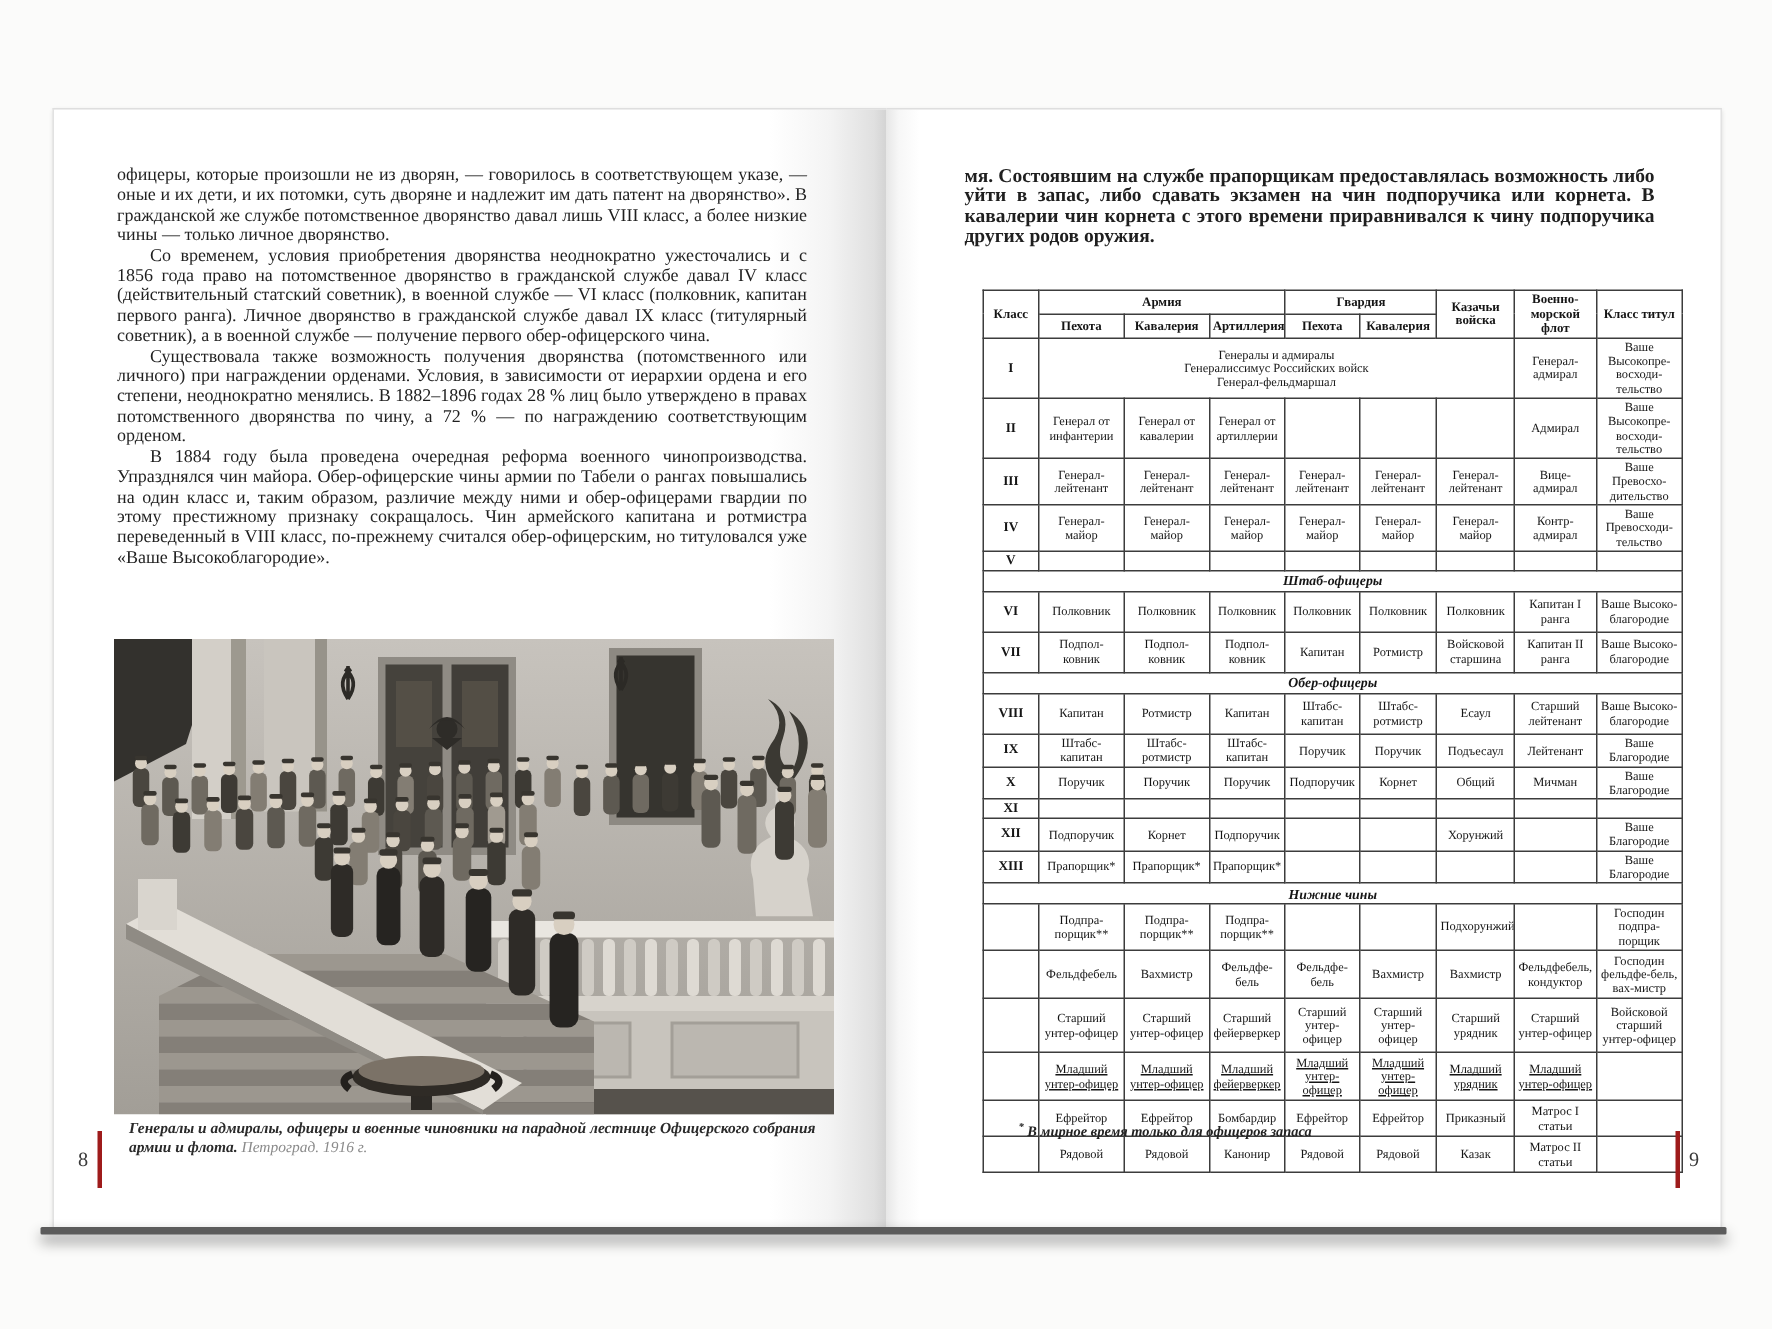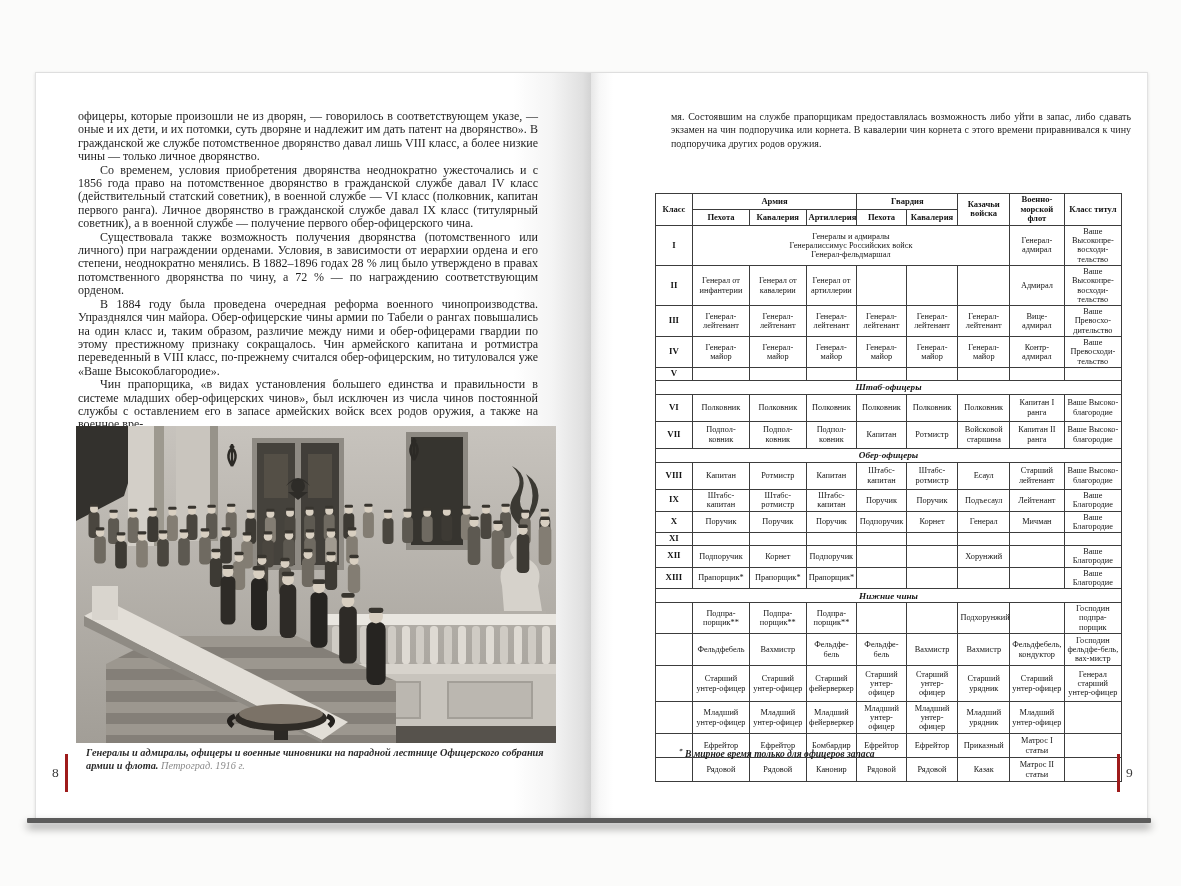--- a/index.html
+++ b/index.html
@@ -41,22 +41,22 @@
     font-size:10.3px;line-height:12.5px;text-align:left;}
   .cap-bold{font-weight:bold;font-style:italic;color:#2a2a2a;}
   .cap-light{font-style:italic;color:#8a8a8a;}
   
   .pagenum{position:absolute;display:flex;align-items:center;gap:6px;height:38px;}
   .pagenum .num{font-size:13.5px;color:#3a3a3a;}
   .redbar{width:3px;height:38px;background:#9e1b1b;display:inline-block;}
   .pagenum-left{left:16px;top:681px;}
   .pagenum-right{left:526px;top:681px;}
   
-  .rp-text{position:absolute;left:80px;top:37px;width:460px;text-align:justify;
-    font-size:10px;line-height:13.4px;}
+  .rp-text{position:absolute;left:52px;top:37px;width:460px;text-align:justify;
+    font-size:13px;line-height:13.4px;font-weight:bold;}
   .rp-text p{margin:0;text-indent:0;}
   .table-title{position:absolute;left:64px;top:95px;width:467px;margin:0;
     text-align:center;font-size:12px;font-weight:bold;}
   #ranks-table{
     position:absolute;left:64px;top:120px;width:467px;
     border-collapse:collapse;table-layout:fixed;
     font-size:8.3px;line-height:1.12;color:#151515;
   }
   #ranks-table td,#ranks-table th{
     border:0.8px solid #3c3c3c;padding:1px 2px;text-align:center;
@@ -75,21 +75,20 @@
 
 <div class="book">
 
   <div class="page page-left">
 
     <div class="lp-text">
       <p class="noindent">офицеры, которые произошли не из дворян, — говорилось в соответствующем указе, — оные и их дети, и их потомки, суть дворяне и надлежит им дать патент на дворянство». В гражданской же службе потомственное дворянство давал лишь VIII класс, а более низкие чины — только личное дворянство.</p>
       <p>Со временем, условия приобретения дворянства неоднократно ужесточались и с 1856 года право на потомственное дворянство в гражданской службе давал IV класс (действительный статский советник), в военной службе — VI класс (полковник, капитан первого ранга). Личное дворянство в гражданской службе давал IX класс (титулярный советник), а в военной службе — получение первого обер-офицерского чина.</p>
       <p>Существовала также возможность получения дворянства (потомственного или личного) при награждении орденами. Условия, в зависимости от иерархии ордена и его степени, неоднократно менялись. В 1882–1896 годах 28 % лиц было утверждено в правах потомственного дворянства по чину, а 72 % — по награждению соответствующим орденом.</p>
       <p>В 1884 году была проведена очередная реформа военного чинопроизводства. Упразднялся чин майора. Обер-офицерские чины армии по Табели о рангах повышались на один класс и, таким образом, различие между ними и обер-офицерами гвардии по этому престижному признаку сокращалось. Чин армейского капитана и ротмистра переведенный в VIII класс, по-прежнему считался обер-офицерским, но титуловался уже «Ваше Высокоблагородие».</p>
-      <p>Чин прапорщика, «в видах установления большего единства и правильности в системе младших обер-офицерских чинов», был исключен из числа чинов постоянной службы с оставлением его в запасе армейских войск всех родов оружия, а также на военное вре-</p>
     </div>
 
     <figure class="photo">
       <svg viewBox="0 0 480 317" preserveAspectRatio="none">
         <defs>
           <linearGradient id="wallg" x1="0" y1="0" x2="0" y2="1">
             <stop offset="0" stop-color="#c7c3bd"></stop>
               <stop offset="1" stop-color="#a29e97"></stop>
           </linearGradient>
         </defs>
@@ -503,21 +502,21 @@
             <td>Лейтенант</td>
             <td>Ваше Благородие</td>
           </tr>
           <tr style="height: 18px;">
             <td class="cls">X</td>
             <td>Поручик</td>
             <td>Поручик</td>
             <td>Поручик</td>
             <td>Подпоручик</td>
             <td>Корнет</td>
-            <td>Генерал</td>
+            <td>Общий</td>
             <td>Мичман</td>
             <td>Ваше Благородие</td>
           </tr>
           <tr style="height: 11px;">
             <td class="cls">XI</td>
             <td></td>
             <td></td>
             <td></td>
             <td></td>
             <td></td>
@@ -574,23 +573,23 @@
           </tr>
           <tr style="height: 36px;">
             <td class="cls"></td>
             <td>Старший унтер-офицер</td>
             <td>Старший унтер-офицер</td>
             <td>Старший фейерверкер</td>
             <td>Старший унтер-офицер</td>
             <td>Старший унтер-офицер</td>
             <td>Старший урядник</td>
             <td>Старший унтер-офицер</td>
-            <td>Генерал старший унтер-офицер</td>
-          </tr>
-          <tr style="height: 32px;">
+            <td>Войсковой старший унтер-офицер</td>
+          </tr>
+          <tr style="height: 32px; text-decoration: underline;">
             <td class="cls"></td>
             <td>Младший унтер-офицер</td>
             <td>Младший унтер-офицер</td>
             <td>Младший фейерверкер</td>
             <td>Младший унтер-офицер</td>
             <td>Младший унтер-офицер</td>
             <td>Младший урядник</td>
             <td>Младший унтер-офицер</td>
             <td></td>
           </tr>

